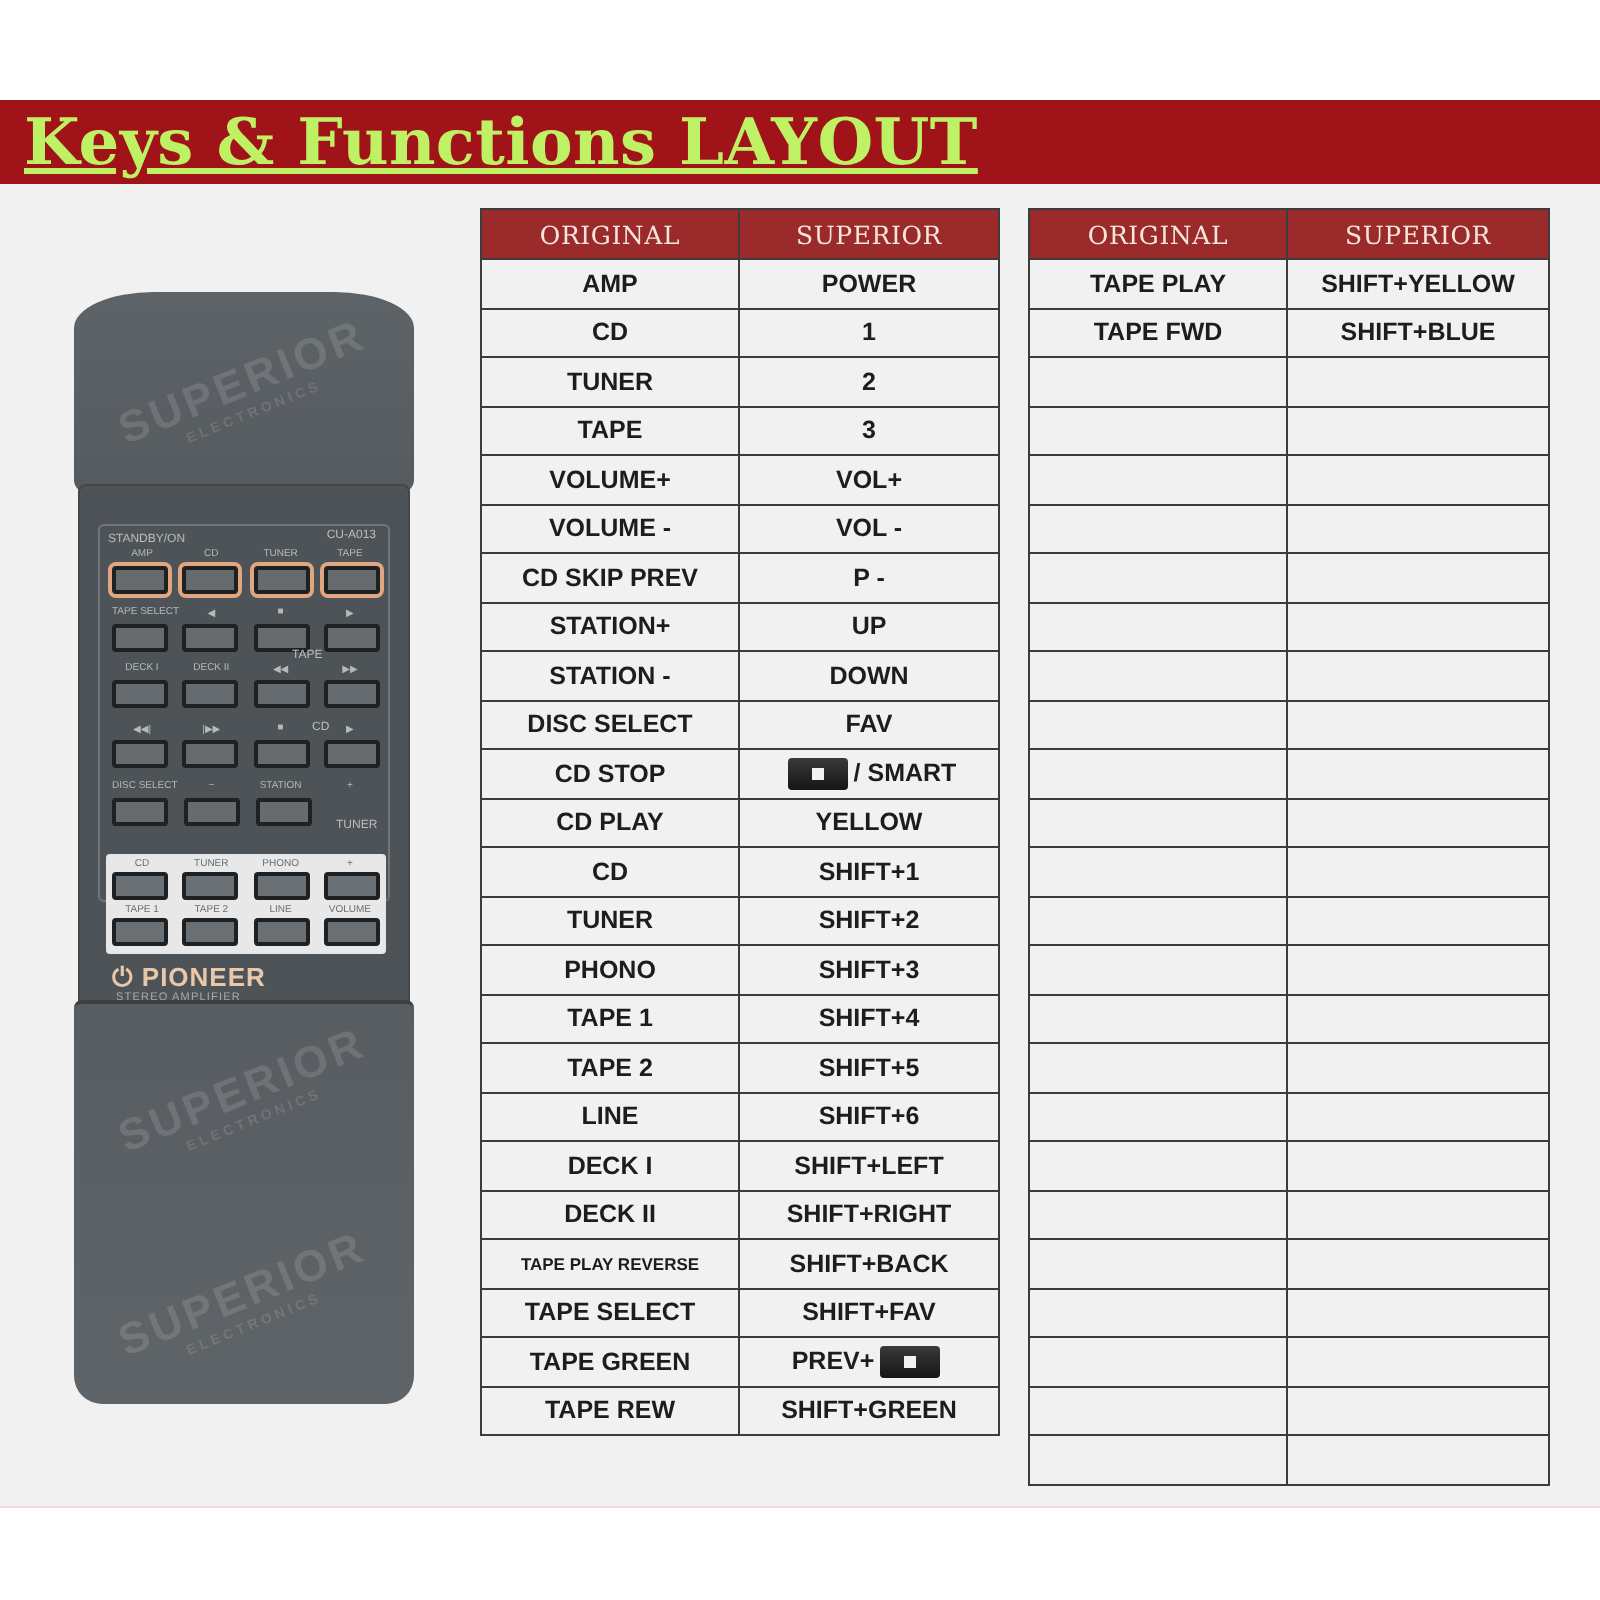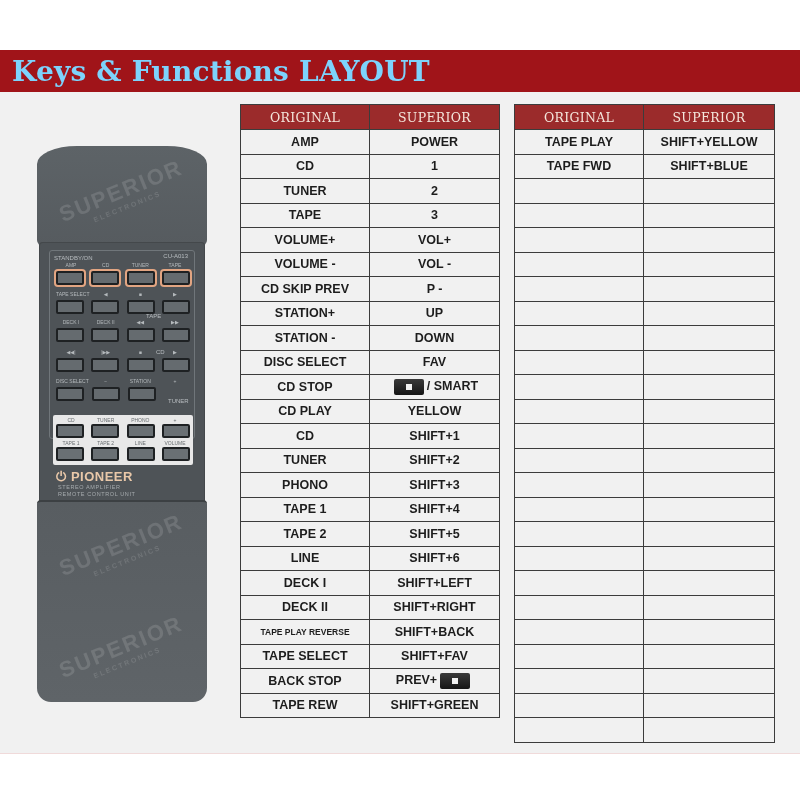--- a/index.html
+++ b/index.html
@@ -5,22 +5,22 @@
     * { box-sizing: border-box; margin: 0; padding: 0; }
     html, body { width: 800px; height: 800px; background: #ffffff; overflow: hidden; }
     body { position: relative; font-family: "Liberation Sans", sans-serif; }
 
     .banner {
       position: absolute; left: 0; top: 50px; width: 800px; height: 42px;
       background: #a01419;
       display: flex; align-items: center; padding-left: 12px;
     }
     .banner-title {
-      color: #7dd3fc; font-family: "DejaVu Serif", serif; font-weight: bold;
-      font-size: 28px; letter-spacing: 0.2px;
+      color: #bef264; font-family: "DejaVu Serif", serif; font-weight: bold;
+      font-size: 32px; letter-spacing: 0.2px; text-decoration: underline;
     }
 
     .panel {
       position: absolute; left: 0; top: 92px; width: 800px; height: 662px;
       background: #f1f1f1;
       border-bottom: 1px solid #f0dada;
     }
 
     
     .remote {
@@ -46,21 +46,21 @@
       overflow: hidden;
     }
     .watermark {
       position: absolute; color: rgba(255,255,255,0.13);
       font-weight: bold; font-size: 22px; letter-spacing: 2px;
       transform: rotate(-22deg); white-space: nowrap;
     }
     .watermark small { display: block; font-size: 7px; letter-spacing: 2px; text-align: center; }
 
     .face {
-      position: absolute; left: 12px; top: 104px; width: 146px; height: 189px;
+      position: absolute; left: 12px; top: 116px; width: 146px; height: 189px;
       border: 1px solid #70767a; border-radius: 3px;
     }
     .face-top-label {
       position: absolute; color: #b9bec1; font-size: 6px; white-space: nowrap;
     }
     .btn-row { position: absolute; left: 6px; width: 134px; display: flex; justify-content: space-between; }
     .rbtn {
       width: 28px; height: 14px; background: #656b6f;
       border: 2px solid #1e2123; border-radius: 2px;
     }
@@ -338,21 +338,21 @@
       </tr>
       <tr>
         <td class="small">TAPE PLAY REVERSE</td>
         <td>SHIFT+BACK</td>
       </tr>
       <tr>
         <td>TAPE SELECT</td>
         <td>SHIFT+FAV</td>
       </tr>
       <tr>
-        <td>BACK STOP</td>
+        <td>TAPE GREEN</td>
         <td><span>PREV+</span><span class="keycap"></span></td>
       </tr>
       <tr>
         <td>TAPE REW</td>
         <td>SHIFT+GREEN</td>
       </tr>
     </tbody>
 </table>
 
 <table class="map" id="table-right">

